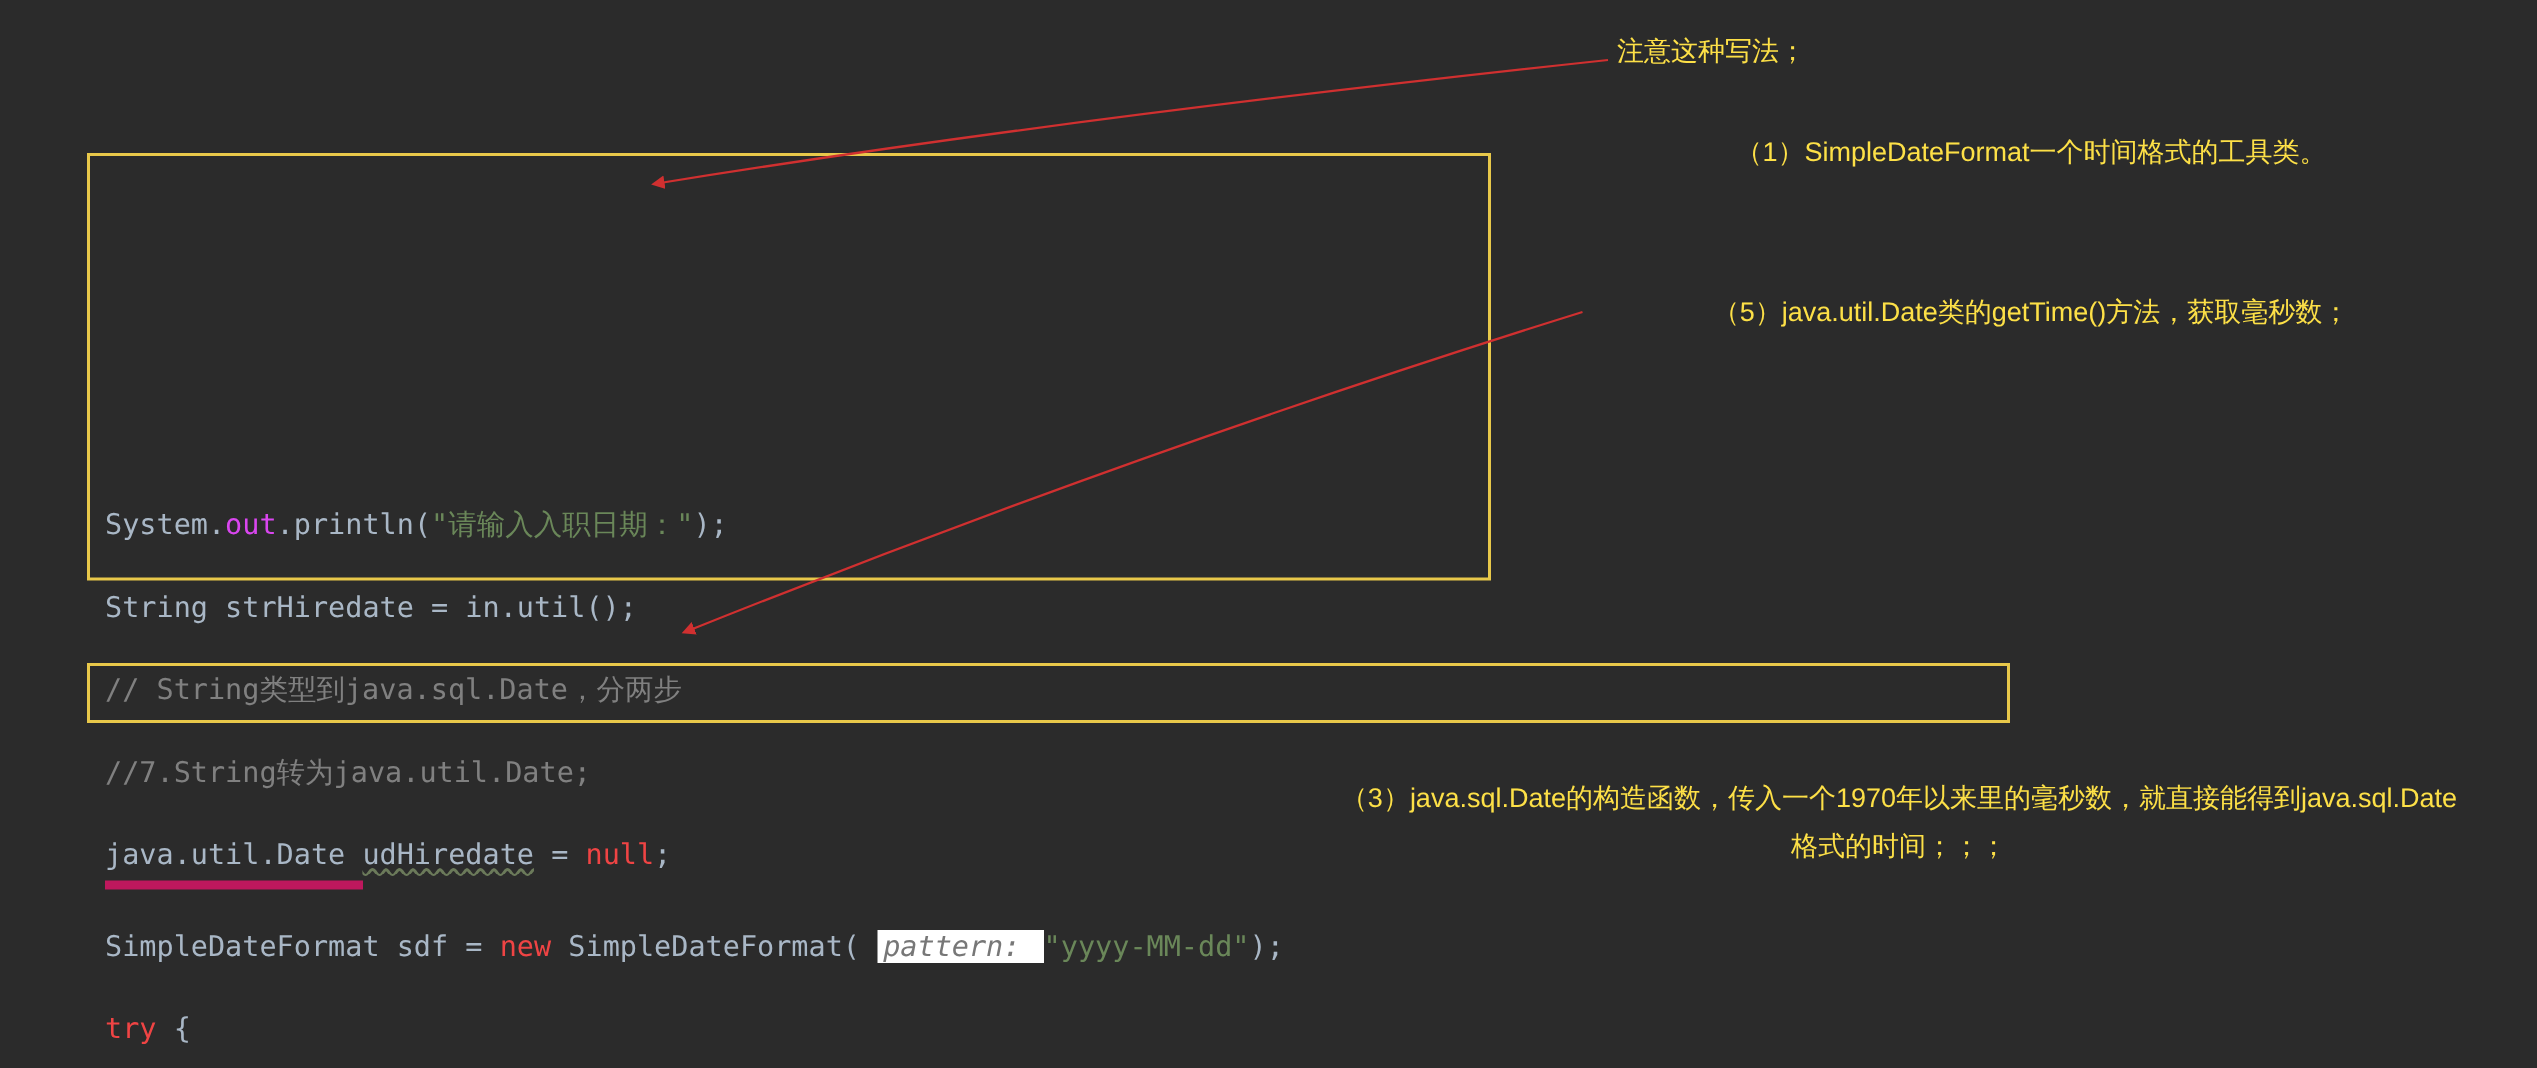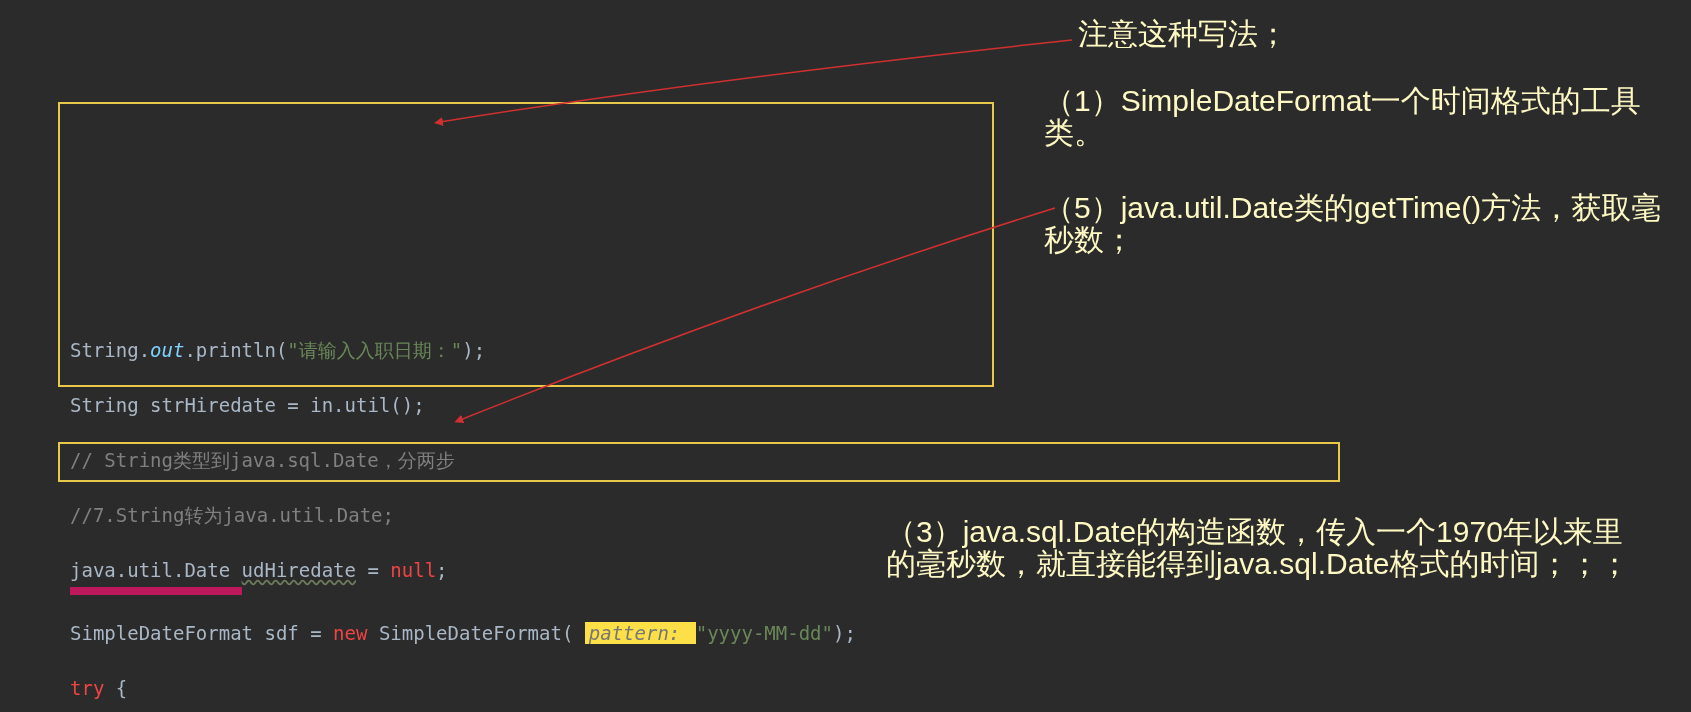--- a/index.html
+++ b/index.html
@@ -16,26 +16,26 @@
     position: relative;
   }
   .code {
     position: relative;
     z-index: 2;
   }
   .line { line-height: 33px; padding-left: 70px; }
   .kw { color: #ef4444; }
   .str { color: #6a8759; }
   .cmt { color: #808080; margin-top: 36px; }
-  .field { color: #7dd3fc; font-style: italic; }
-  .param-hint { color: #777777; background: #fde047; font-style: italic; padding: 0 4px; }
+  .field { color: #d946ef; }
+  .param-hint { color: #777777; background: #ffffff; font-style: italic; padding: 0 4px; }
   .wavy { text-decoration: underline wavy #6b7a5a; text-underline-offset: 2px; }
   .red-under {
     position: relative;
-    border-bottom: 8px solid #be185d;
+    border-bottom: 6px solid #be185d;
     display: inline-block;
   }
   .box-yellow1 {
     position: absolute;
     border: 2px solid #e8c84a;
     left: 58px;
     top: 102px;
     width: 936px;
     height: 285px;
     z-index: 1;
@@ -46,26 +46,27 @@
     border: 2px solid #e8c84a;
     left: 58px;
     top: 442px;
     width: 1282px;
     height: 40px;
     z-index: 1;
     pointer-events: none;
   }
   .annot {
     position: absolute;
-    color: #fef9c3;
+    color: #fde047;
     font-family: "Microsoft YaHei", sans-serif;
-    font-size: 30px;
+    font-size: 18px;
     white-space: normal;
     line-height: 32px;
     z-index: 3;
+    text-align: center;
   }
   svg.arrow {
     position: absolute;
     z-index: 2;
     pointer-events: none;
     overflow: visible;
   }
 </style>
 </head>
 <body>
@@ -84,21 +85,21 @@
   <path d="M 1072 40 Q 700 80 440 122" stroke="#d03030" stroke-width="1.5" fill="none" marker-end="url(#ah1)"></path>
   <path d="M 1055 208 Q 760 300 460 420" stroke="#d03030" stroke-width="1.5" fill="none" marker-end="url(#ah1)"></path>
 </svg>
 
 <div class="annot" style="left:1078px; top:18px;">注意这种写法；</div>
 <div class="annot" style="left:1044px; top:85px; width:620px;">（1）SimpleDateFormat一个时间格式的工具类。</div>
 <div class="annot" style="left:1044px; top:192px; width:620px;">（5）java.util.Date类的getTime()方法，获取毫秒数；</div>
 <div class="annot" style="left:886px; top:516px; width:760px;">（3）java.sql.Date的构造函数，传入一个1970年以来里的毫秒数，就直接能得到java.sql.Date格式的时间；；；</div>
 
 <div class="code">
-<div class="line"><span>String.</span><span class="field">out</span><span>.println(</span><span class="str">"请输入入职日期："</span><span>);</span></div>
+<div class="line"><span>System.</span><span class="field">out</span><span>.println(</span><span class="str">"请输入入职日期："</span><span>);</span></div>
 <div class="line"><span>String strHiredate = in.util();</span></div>
 <div class="line"><span class="cmt">// String类型到java.sql.Date，分两步</span></div>
 <div class="line"><span class="cmt">//7.String转为java.util.Date;</span></div>
 <div class="line"><span class="red-under">java.util.Date </span><span class="wavy">udHiredate</span><span> = </span><span class="kw">null</span><span>;</span></div>
 <div class="line"><span>SimpleDateFormat sdf = </span><span class="kw">new </span><span>SimpleDateFormat( </span><span class="param-hint">pattern: </span><span class="str">"yyyy-MM-dd"</span><span>);</span></div>
 <div class="line"><span class="kw">try </span><span>{</span></div>
 
 
 
 

